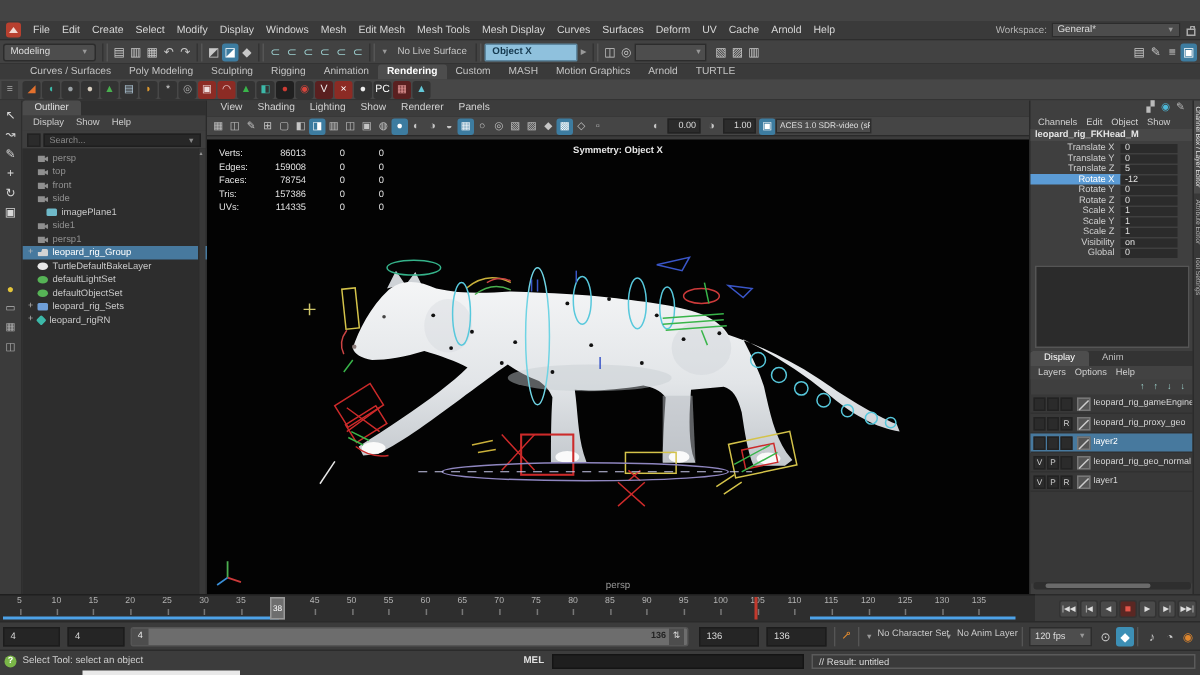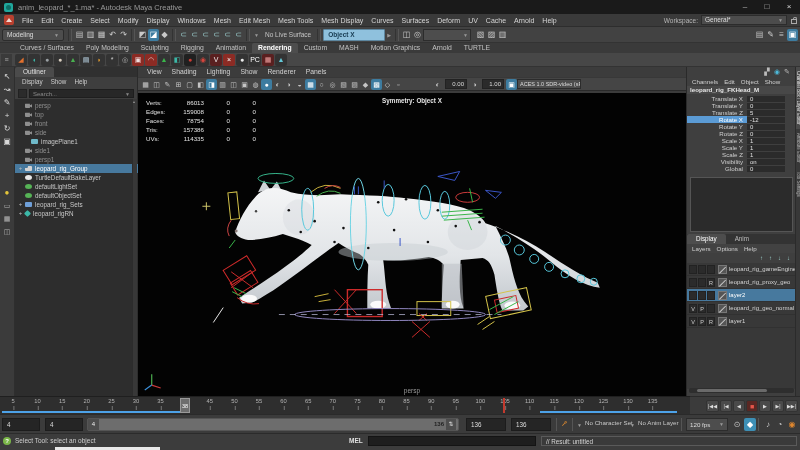--- a/index.html
+++ b/index.html
@@ -180,29 +180,20 @@
   .mel-label{position:absolute;left:349px;top:3px;font-size:6.5px;color:#e0e0e0;font-weight:bold;}
   .mel-input{position:absolute;left:368px;top:2px;width:168px;height:10px;background:#1e1e1e;border:1px solid #141414;}
   .mel-output{position:absolute;left:541px;top:2px;width:256px;height:10px;background:#3a3a3a;border:1px solid #5a5a5a;font-size:6.3px;color:#d8d8d8;line-height:9px;padding-left:4px;}
   .taskbar-peek{position:absolute;left:55px;top:13px;width:105px;height:4px;background:#e9e9e9;}
 </style>
 </head>
 <body>
 
 <div id="screen">
 
-  <div class="abs titlebar">
-    <span class="maya-app-icon"></span>
-    <span class="title-text">anim_leopard_*_1.ma* - Autodesk Maya Creative</span>
-    <span class="win-ctrls">
-      <span class="win-btn">–</span>
-      <span class="win-btn">□</span>
-      <span class="win-btn">×</span>
-    </span>
-  </div>
 
   <div class="abs menubar">
     <span class="maya-home"></span>
     <div class="menus">
 
     <span class="menu">File</span>
         <span class="menu">Edit</span>
         <span class="menu">Create</span>
         <span class="menu">Select</span>
         <span class="menu">Modify</span>

